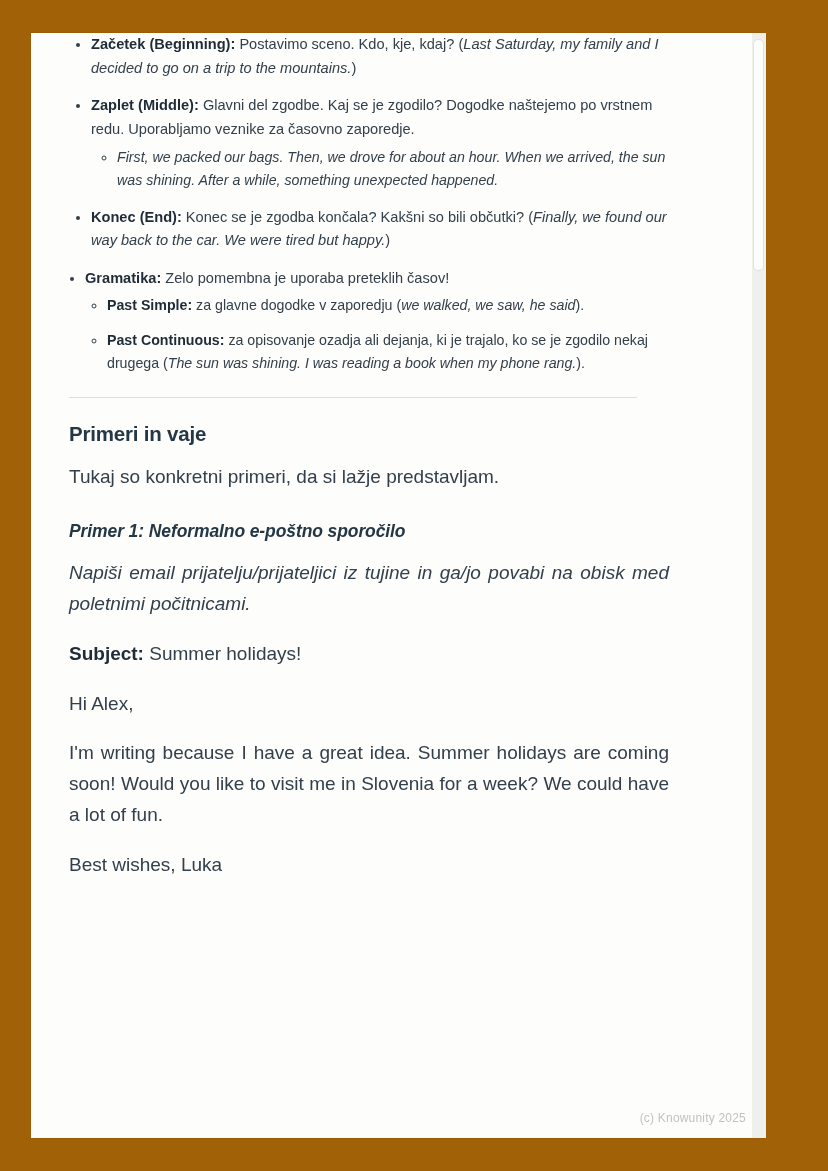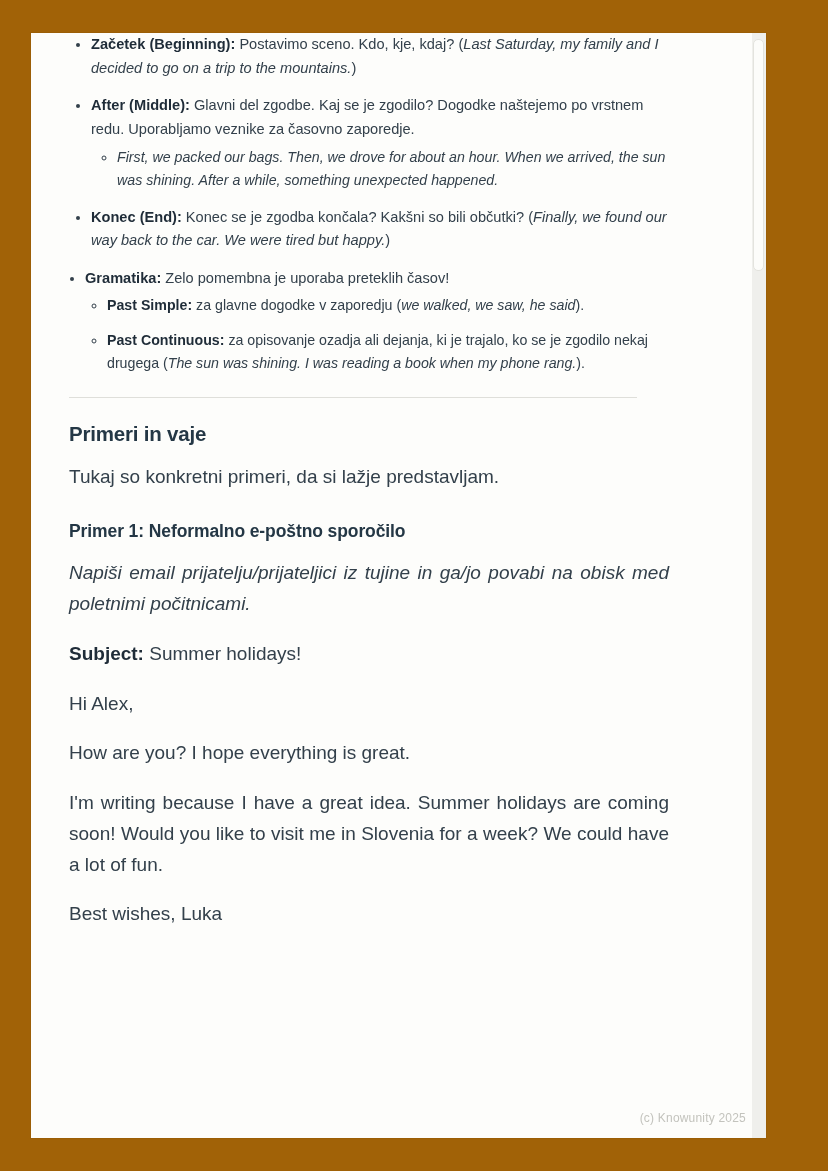--- a/index.html
+++ b/index.html
@@ -96,20 +96,21 @@
     color: #243745;
     margin: 0 0 16px 0;
     letter-spacing: -0.2px;
   }
   h3.sub {
     font-size: 17.5px;
     font-weight: bold;
     color: #243745;
     margin: 28px 0 16px 0;
     letter-spacing: -0.1px;
+    font-style: italic;
   }
   p.body {
     font-size: 19px;
     line-height: 1.62;
     margin: 0 0 19px 0;
     color: #33404b;
   }
   p.just {
     text-align: justify;
   }
@@ -137,21 +138,21 @@
     </div>
 
     <div class="content">
 
       <ul class="lvl1">
         <li>
           <b>Začetek (Beginning):</b><span> Postavimo sceno. Kdo, kje, kdaj? (</span><i>Last Saturday, my family and I decided to go on a trip to the mountains.</i><span>)</span>
         </li>
 
         <li class="tight">
-          <b>After (Middle):</b><span> Glavni del zgodbe. Kaj se je zgodilo? Dogodke naštejemo po vrstnem redu. Uporabljamo veznike za časovno zaporedje.</span>
+          <b>Zaplet (Middle):</b><span> Glavni del zgodbe. Kaj se je zgodilo? Dogodke naštejemo po vrstnem redu. Uporabljamo veznike za časovno zaporedje.</span>
           <ul class="lvl2">
             <li>
               <i>First, we packed our bags. Then, we drove for about an hour. When we arrived, the sun was shining. After a while, something unexpected happened.</i>
             </li>
           </ul>
         </li>
 
         <li>
           <b>Konec (End):</b><span> Konec se je zgodba končala? Kakšni so bili občutki? (</span><i>Finally, we found our way back to the car. We were tired but happy.</i><span>)</span>
         </li>
@@ -175,21 +176,20 @@
 
       <h2 class="section">Primeri in vaje</h2>
       <p class="body">Tukaj so konkretni primeri, da si lažje predstavljam.</p>
 
       <h3 class="sub">Primer 1: Neformalno e-poštno sporočilo</h3>
       <p class="body italic">Napiši email prijatelju/prijateljici iz tujine in ga/jo povabi na obisk med poletnimi počitnicami.</p>
 
       <p class="body"><b>Subject:</b><span> Summer holidays!</span></p>
 
       <p class="body">Hi Alex,</p>
-      <p class="body">How are you? I hope everything is great.</p>
       <p class="body just">I'm writing because I have a great idea. Summer holidays are coming soon! Would you like to visit me in Slovenia for a week? We could have a lot of fun.</p>
       <p class="body">Best wishes, Luka</p>
 
     </div>
 
     <div class="watermark">(c) Knowunity 2025</div>
   </div>
 </div>
 
 </body></html>

